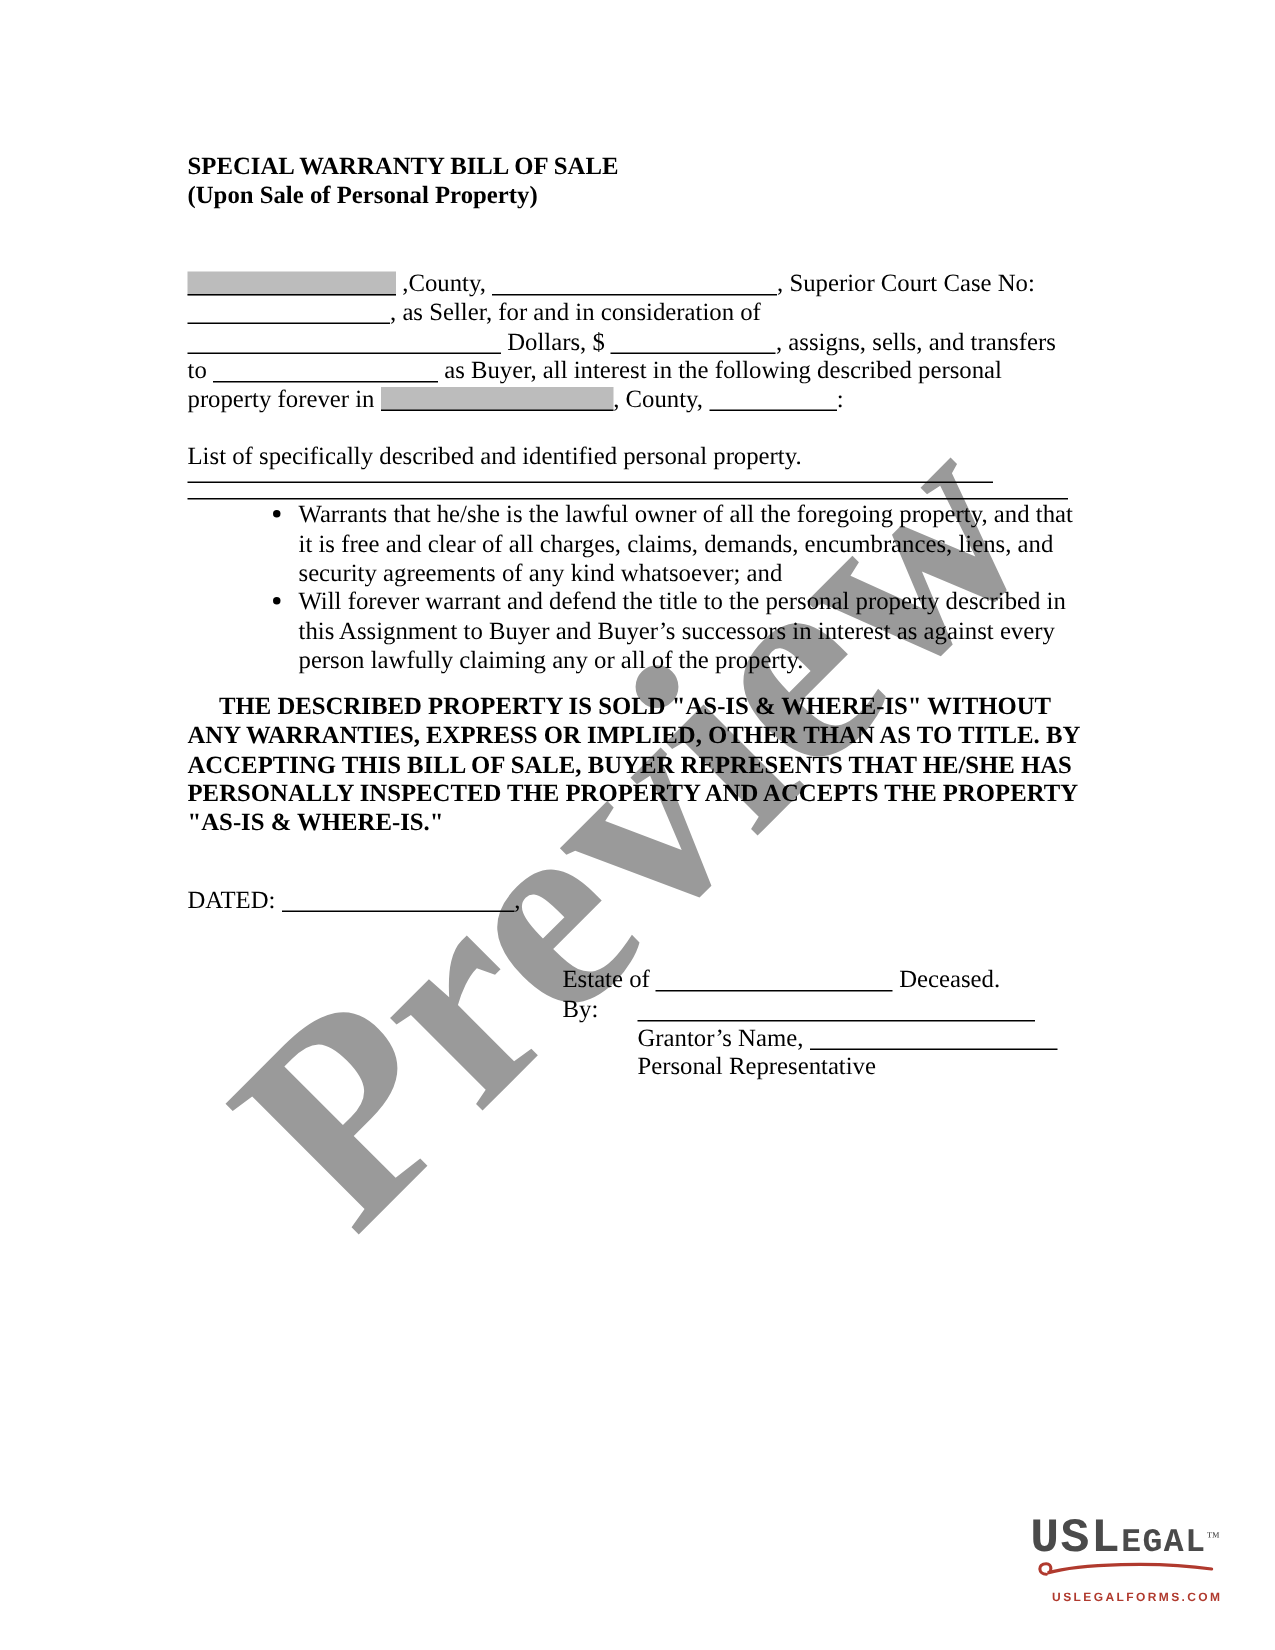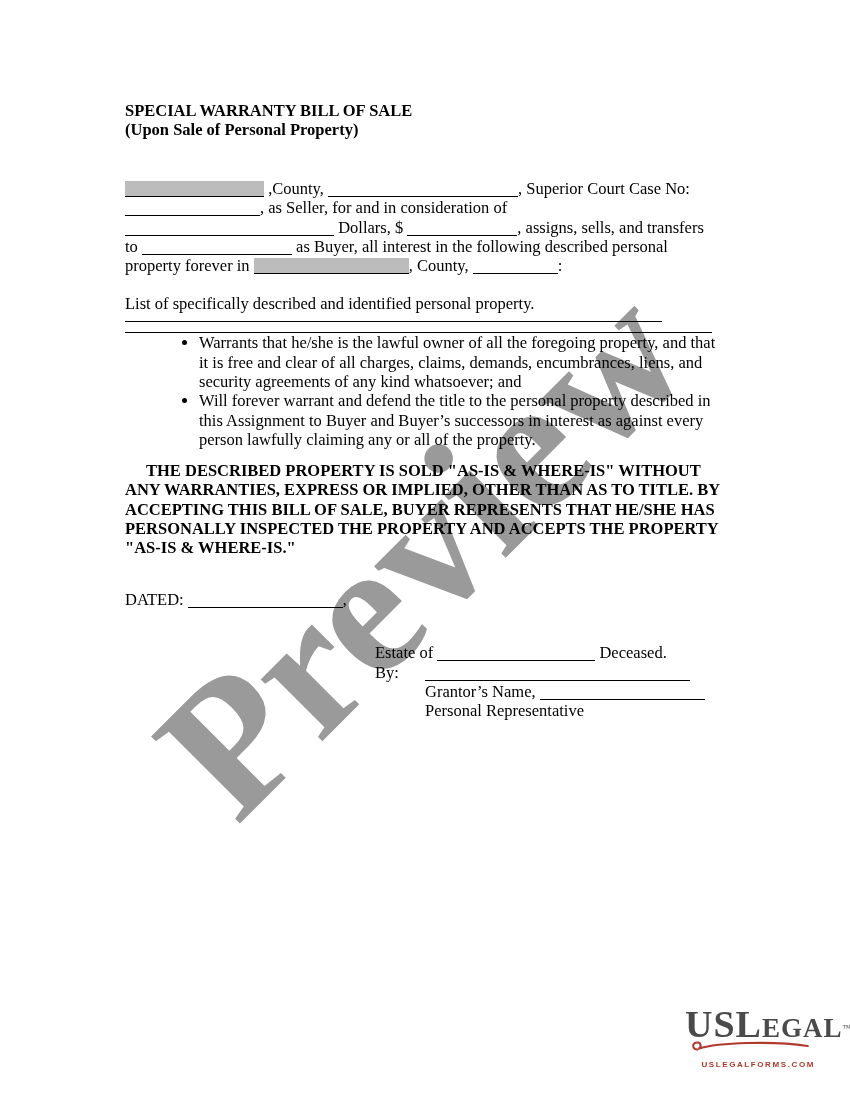--- a/index.html
+++ b/index.html
@@ -42,22 +42,22 @@
   .bullets li { padding-left:0; }
   .asis { margin-top:11px; font-weight:bold; text-indent:21px; }
   .dated-row { margin-top:32px; white-space:nowrap; }
   .sig-block { margin-top:34px; margin-left:250px; }
   .sig-row { white-space:nowrap; }
   .by-row { }
   .by-label { display:inline-block; width:50px; }
   .indent50 { padding-left:50px; }
   .logo { position:absolute; right:35px; bottom:26px; z-index:1; text-align:center; width:130px; }
   .brand {
-    font-family:Liberation Serif, serif; font-weight:bold;
-    font-variant:small-caps; font-size:38px; line-height:32px;
+    font-family:Liberation Mono, monospace; font-weight:bold;
+    font-variant:small-caps; font-size:32px; line-height:32px;
     color:#4a4a4a; letter-spacing:1px;
   }
   .tm { font-size:9px; color:#4a4a4a; vertical-align:super; }
   .swoosh { display:block; width:128px; height:14px; margin:-3px auto 0; }
   .site {
     font-family:"Liberation Sans", sans-serif; font-weight:bold;
     font-size:8px; letter-spacing:1.6px; color:#b03a2e;
     margin-top:2px; text-align:right;
   }
 </style>

